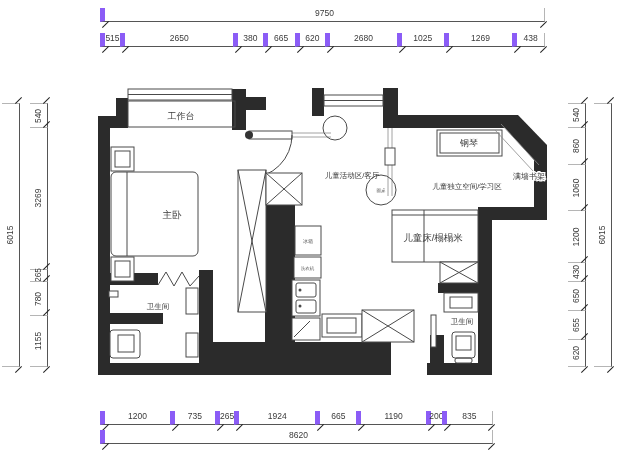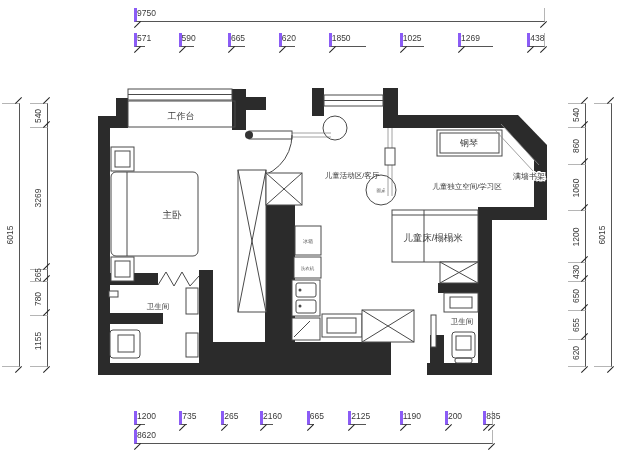--- a/index.html
+++ b/index.html
@@ -4,22 +4,22 @@
 <style>
   html,body{margin:0;padding:0;background:#fff;}
   #stage{
     position:relative;width:640px;height:465px;background:#fff;overflow:hidden;
     font-family:"Liberation Sans","DejaVu Sans",sans-serif;color:#333;
   }
   
   .dim-h{position:absolute;display:flex;align-items:stretch;}
   .dim-h .seg{
     position:relative;flex-basis:0;min-width:0;
-    border-bottom:1px solid #555;border-left:3px solid #8b5cf6;
-    display:flex;align-items:flex-start;margin-left:34px;
+    border-bottom:1px solid #555;border-left:5px solid #8b5cf6;
+    display:flex;justify-content:center;align-items:flex-start;
   }
   .dim-h .seg:last-child{border-right:1px solid #b5b5b5;}
   .dim-h .seg span{font-size:8.5px;line-height:10px;color:#3a3a3a;white-space:nowrap;}
   .dim-h .seg::before,
   .dim-h .seg:last-child::after{
     content:"";position:absolute;bottom:-4px;width:9px;height:1px;background:#222;
     transform:rotate(-45deg);
   }
   .dim-h .seg::before{left:-4px;}
   .dim-h .seg:last-child::after{right:-4px;}
@@ -59,33 +59,36 @@
 <div id="stage">
 
   <div class="dim-h" style="left:100px;top:8px;width:445px;height:14px;">
     <div class="seg" style="flex-grow:1;">
       <span>9750</span>
     </div>
   </div>
 
   <div class="dim-h" style="left:100px;top:33px;width:445px;height:14px;">
       <div class="seg" style="flex-grow: 365;">
-        <span>571</span>
+        <span>515</span>
+      </div>
+      <div class="seg" style="flex-grow: 2650;">
+        <span>2650</span>
       </div>
       <div class="seg" style="flex-grow: 590;">
-        <span>590</span>
+        <span>380</span>
       </div>
       <div class="seg" style="flex-grow: 665;">
         <span>665</span>
       </div>
       <div class="seg" style="flex-grow: 620;">
         <span>620</span>
       </div>
       <div class="seg" style="flex-grow: 1630;">
-        <span>1850</span>
+        <span>2680</span>
       </div>
       <div class="seg" style="flex-grow: 1025;">
         <span>1025</span>
       </div>
       <div class="seg" style="flex-grow: 1551;">
         <span>1269</span>
       </div>
       <div class="seg" style="flex-grow: 654;">
         <span>438</span>
       </div>
@@ -95,27 +98,24 @@
       <div class="seg" style="flex-grow: 1200;">
         <span>1200</span>
       </div>
       <div class="seg" style="flex-grow: 735;">
         <span>735</span>
       </div>
       <div class="seg" style="flex-grow: 265;">
         <span>265</span>
       </div>
       <div class="seg" style="flex-grow: 1405;">
-        <span>2160</span>
+        <span>1924</span>
       </div>
       <div class="seg" style="flex-grow: 665;">
         <span>665</span>
-      </div>
-      <div class="seg" style="flex-grow: 2125;">
-        <span>2125</span>
       </div>
       <div class="seg" style="flex-grow: 1190;">
         <span>1190</span>
       </div>
       <div class="seg" style="flex-grow: 200;">
         <span>200</span>
       </div>
       <div class="seg" style="flex-grow: 835;">
         <span>835</span>
       </div>

